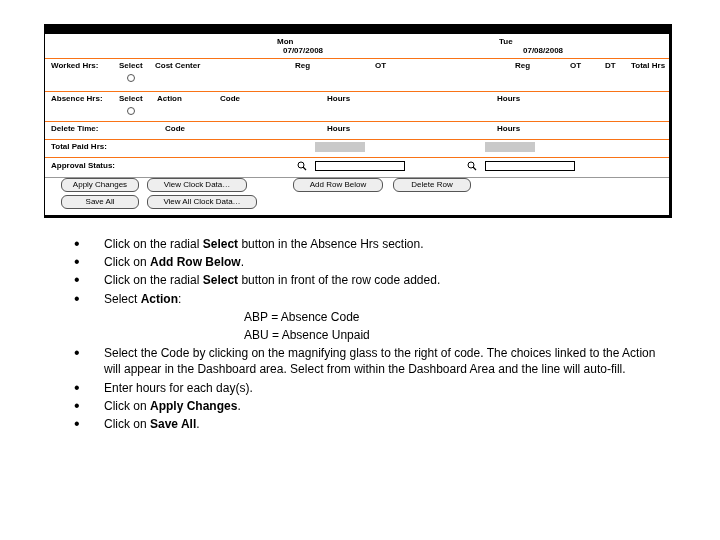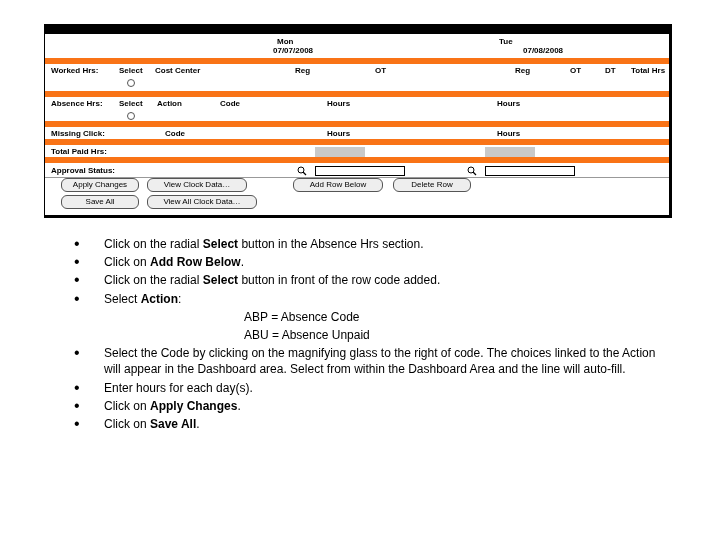--- a/index.html
+++ b/index.html
@@ -3,21 +3,21 @@
 <meta charset="utf-8">
 <style>
   html,body{margin:0;padding:0;background:#fff;font-family:Arial,Helvetica,sans-serif;color:#000}
   .slide{width:720px;height:540px;box-sizing:border-box;padding:24px 28px 20px 28px}
   h1{font-size:26px;font-weight:400;margin:4px 0 12px 0;letter-spacing:.2px}
   
   .shot{border:1px solid #000;border-right:3px solid #000;border-bottom:3px solid #000;
         background:#fff;width:624px;height:190px;margin:0 0 18px 16px;position:relative;
         font-size:8px;font-family:Verdana,Arial,sans-serif;overflow:hidden}
   .shot *{box-sizing:border-box}
-  .band{position:absolute;left:0;right:0;border-top:6px solid #f97316}
+  .band{position:absolute;left:0;right:0;border-top:1px solid #f97316}
   .lbl{font-weight:700;font-size:8px}
   .gray{position:absolute;background:#c9c9c9;height:10px}
   .input{position:absolute;background:#fff;border:1px solid #000;height:10px}
   .radio{position:absolute;width:8px;height:8px;border:1px solid #555;border-radius:50%;background:#fff}
   .mag{position:absolute;width:10px;height:10px}
   .mag svg{width:10px;height:10px;display:block}
   .btn{position:absolute;height:14px;border:1px solid #555;border-radius:6px;background:#eee;
        font-size:8px;text-align:center;padding-top:1px}
   
   .instr{font-size:12px;line-height:1.35;margin-left:34px;margin-right:20px}
@@ -31,21 +31,21 @@
 </head>
 <body>
 
 <div class="slide">
 
   <div class="shot">
 
     <div style="position:absolute;left:0;right:0;top:0;height:9px;background:#000"></div>
 
     <div class="lbl" style="position:absolute;top:12px;left:232px">Mon</div>
-    <div class="lbl" style="position:absolute;top:21px;left:228px">07/07/2008</div>
+    <div class="lbl" style="position:absolute;top:21px;left:238px">07/07/2008</div>
     <div class="lbl" style="position:absolute;top:12px;left:454px">Tue</div>
     <div class="lbl" style="position:absolute;top:21px;left:478px">07/08/2008</div>
 
     <div class="band" style="top:33px;height:30px">
       <span class="lbl" style="position:absolute;left:6px;top:2px">Worked Hrs:</span>
       <span class="lbl" style="position:absolute;left:74px;top:2px">Select</span>
       <span class="lbl" style="position:absolute;left:110px;top:2px">Cost Center</span>
       <span class="lbl" style="position:absolute;left:250px;top:2px">Reg</span>
       <span class="lbl" style="position:absolute;left:330px;top:2px">OT</span>
       <span class="lbl" style="position:absolute;left:470px;top:2px">Reg</span>
@@ -59,21 +59,21 @@
       <span class="lbl" style="position:absolute;left:6px;top:2px">Absence Hrs:</span>
       <span class="lbl" style="position:absolute;left:74px;top:2px">Select</span>
       <span class="lbl" style="position:absolute;left:112px;top:2px">Action</span>
       <span class="lbl" style="position:absolute;left:175px;top:2px">Code</span>
       <span class="lbl" style="position:absolute;left:282px;top:2px">Hours</span>
       <span class="lbl" style="position:absolute;left:452px;top:2px">Hours</span>
       <div class="radio" style="left:82px;top:15px"></div>
     </div>
 
     <div class="band" style="top:96px;height:16px">
-      <span class="lbl" style="position:absolute;left:6px;top:2px">Missing Click:</span>
+      <span class="lbl" style="position:absolute;left:6px;top:2px">Delete Time:</span>
       <span class="lbl" style="position:absolute;left:120px;top:2px">Code</span>
       <span class="lbl" style="position:absolute;left:282px;top:2px">Hours</span>
       <span class="lbl" style="position:absolute;left:452px;top:2px">Hours</span>
     </div>
 
     <div class="band" style="top:114px;height:16px">
       <span class="lbl" style="position:absolute;left:6px;top:2px">Total Paid Hrs:</span>
       <div class="gray" style="left:270px;top:2px;width:50px"></div>
       <div class="gray" style="left:440px;top:2px;width:50px"></div>
     </div>

